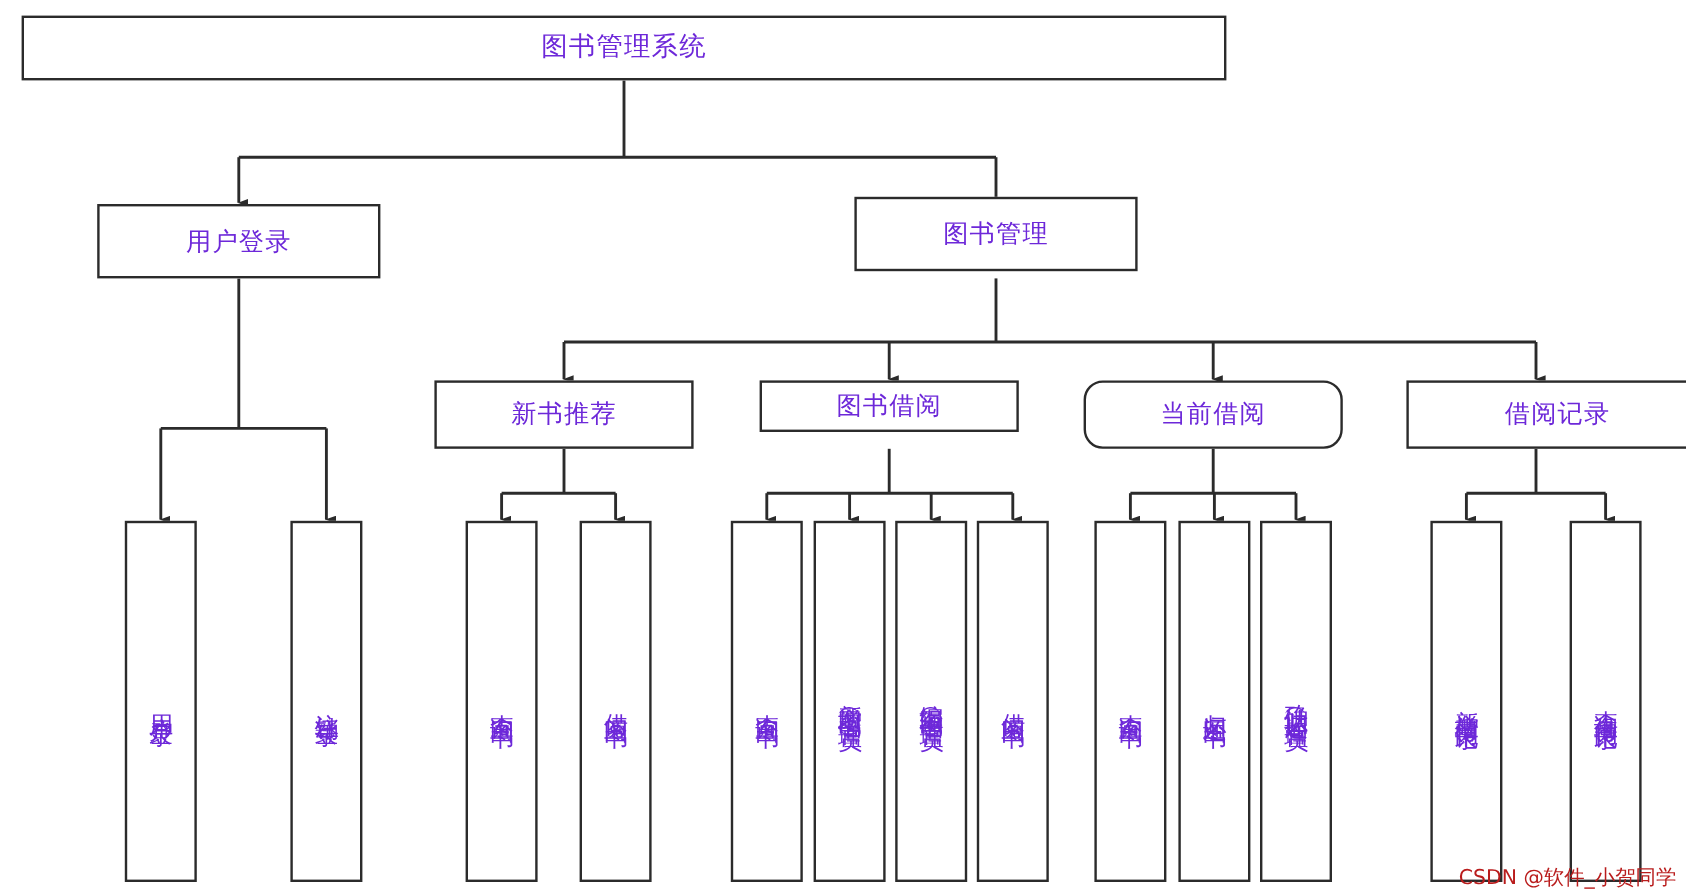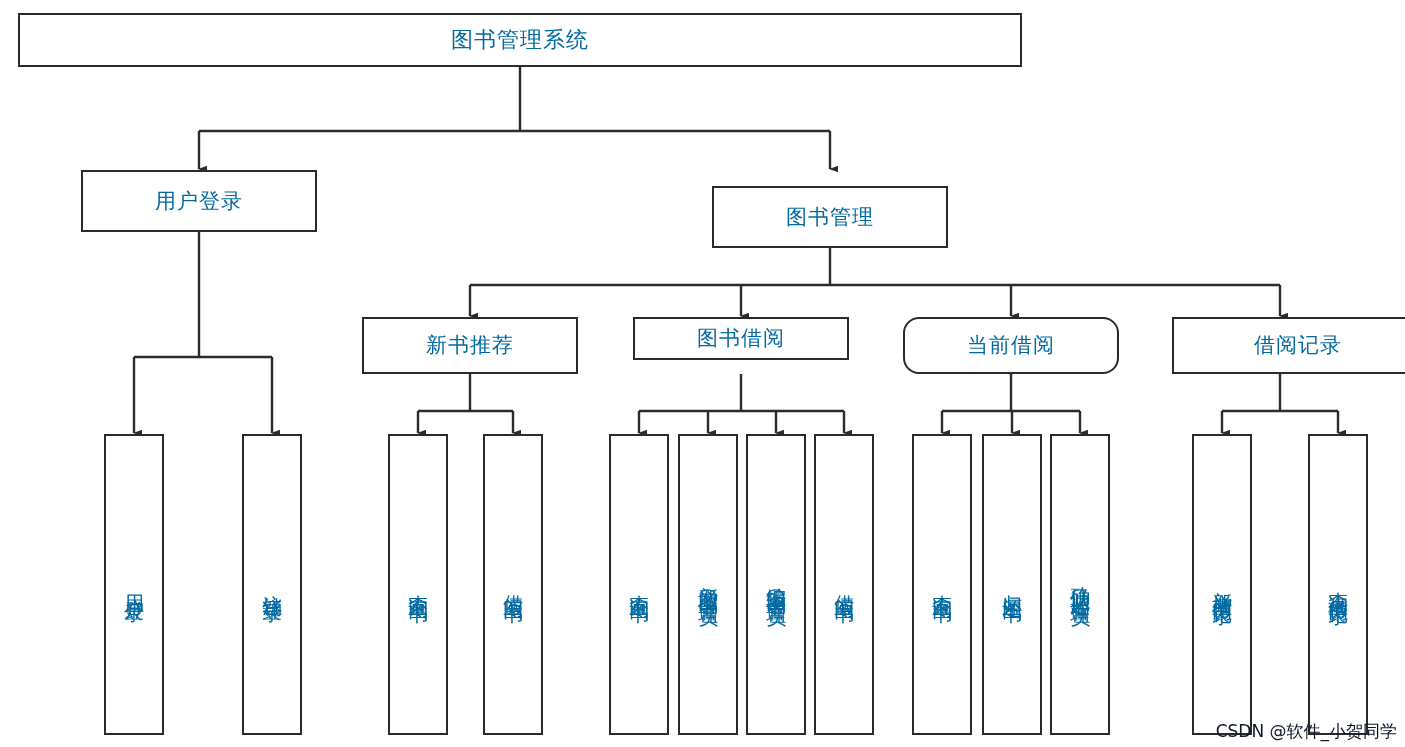--- a/index.html
+++ b/index.html
@@ -32,40 +32,40 @@
     border: 2px solid #2b2b2b;
     background: #ffffff;
     display: flex;
     align-items: center;
     justify-content: center;
     z-index: 2;
   }
   .node-label {
     font-size: 21px;
     line-height: 1.18;
-    color: #0369a1;
+    color: #6d28d9;
     letter-spacing: 1px;
     white-space: nowrap;
     text-align: center;
   }
   .node.vertical .node-label {
     writing-mode: vertical-rl;
     text-orientation: upright;
     letter-spacing: 3px;
     font-size: 20px;
     white-space: normal;
     max-height: 100%;
   }
   .node.root .node-label { font-size: 22px; }
   #watermark {
     position: absolute;
     right: 8px;
     bottom: 4px;
     font-size: 17px;
-    color: #0f172a;
+    color: #b91c1c;
     white-space: nowrap;
     z-index: 5;
   }
 </style>
 </head>
 <body>
 
 <div id="diagram-canvas">
 
   <svg id="edge-layer" viewBox="0 0 1405 747" xmlns="http://www.w3.org/2000/svg">
@@ -111,21 +111,21 @@
       </g>
   </svg>
 
   <div id="node-group">
       <div class="node root" style="left: 18px; top: 13px; width: 1004px; height: 54px;">
         <div class="node-label">图书管理系统</div>
       </div>
       <div class="node" style="left: 81px; top: 170px; width: 236px; height: 62px;">
         <div class="node-label">用户登录</div>
       </div>
-      <div class="node" style="left: 712px; top: 186px; width: 236px; height: 62px;">
+      <div class="node" style="left: 712px; top: 164px; width: 236px; height: 62px;">
         <div class="node-label">图书管理</div>
       </div>
       <div class="node" style="left: 362px; top: 317px; width: 216px; height: 57px; align-items: center;">
         <div class="node-label">新书推荐</div>
       </div>
       <div class="node" style="left: 633px; top: 317px; width: 216px; height: 43px;">
         <div class="node-label">图书借阅</div>
       </div>
       <div class="node" style="left: 903px; top: 317px; width: 216px; height: 57px; border-radius: 16px;">
         <div class="node-label">当前借阅</div>

